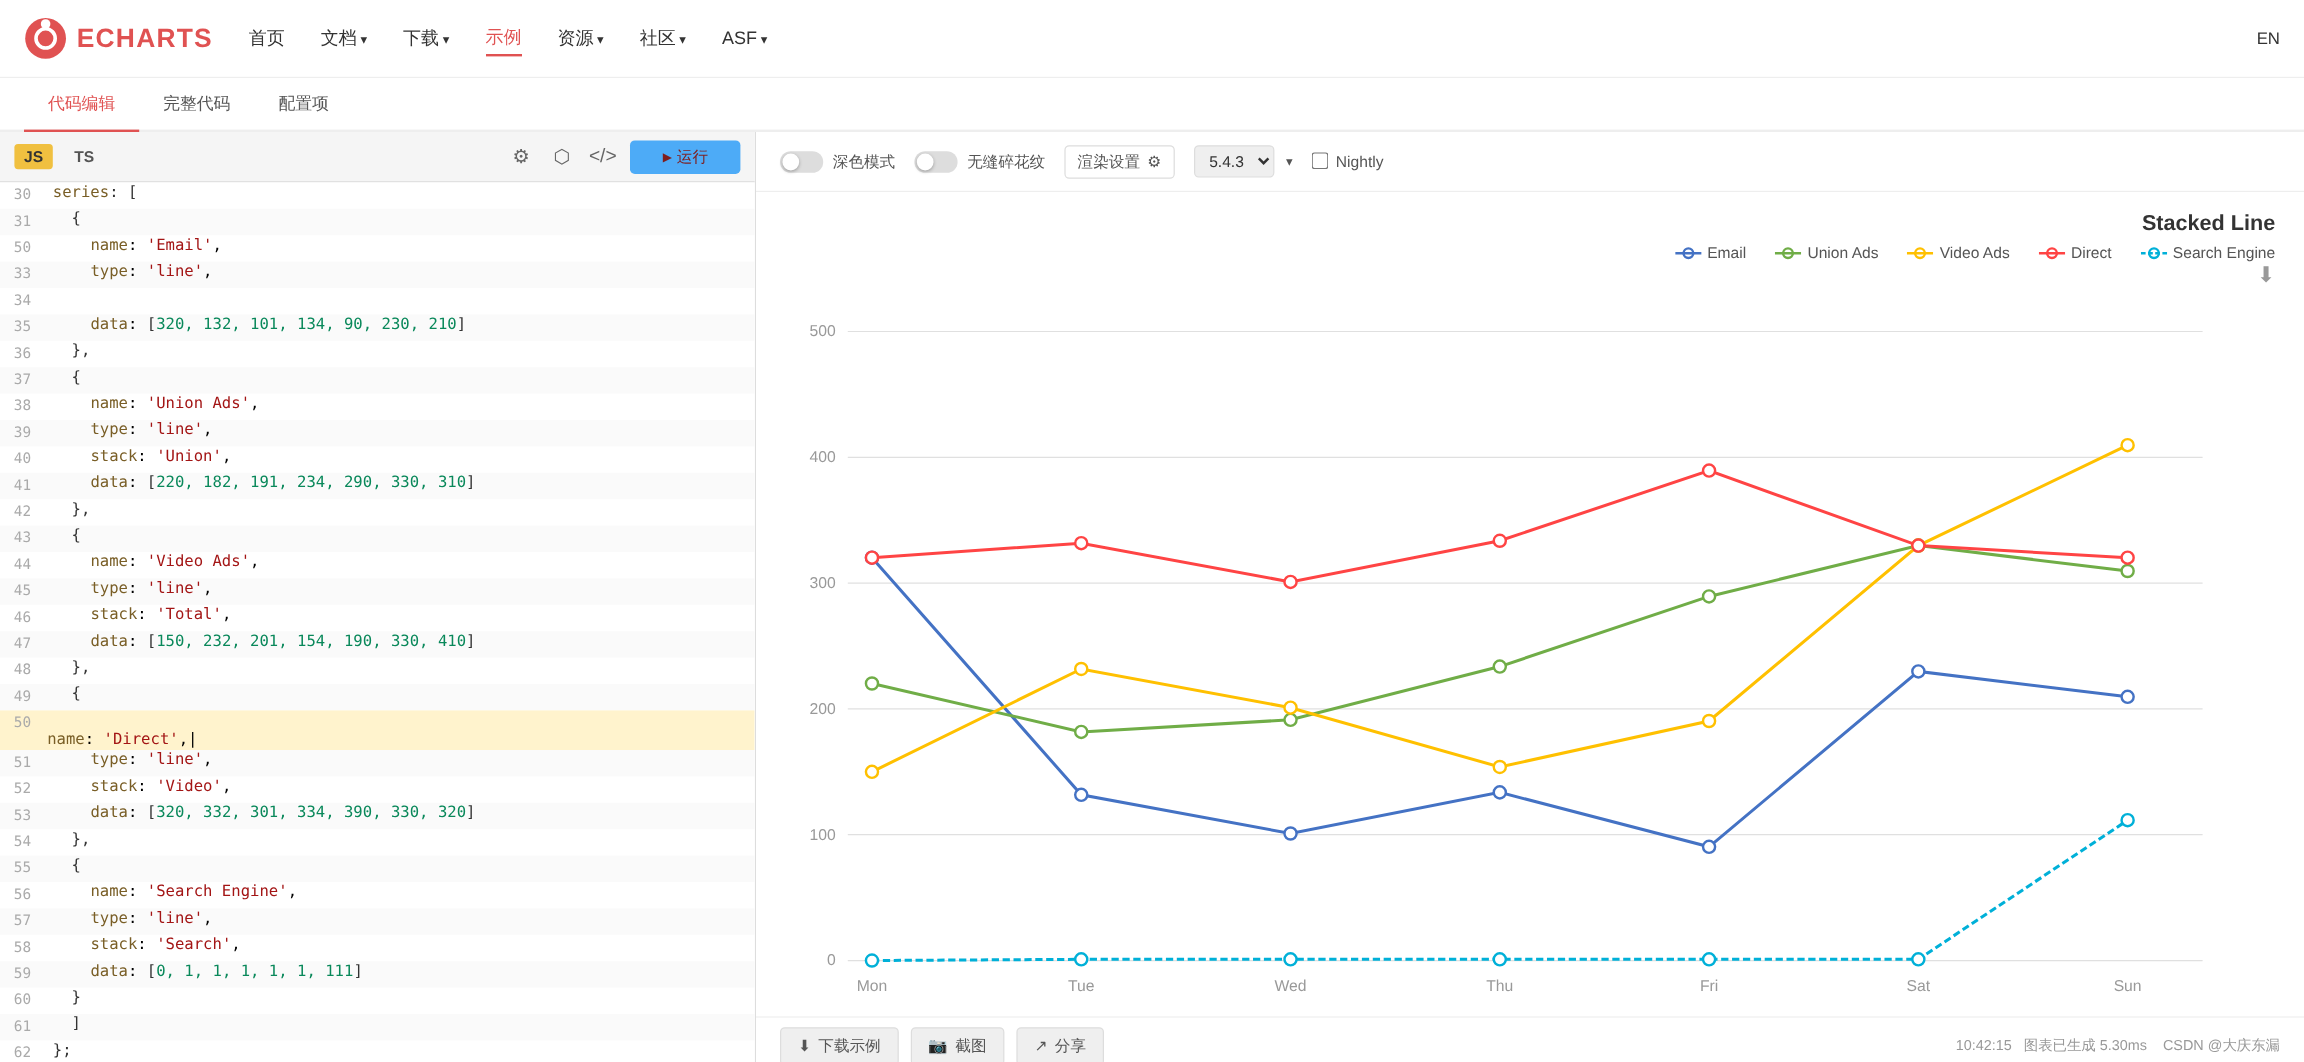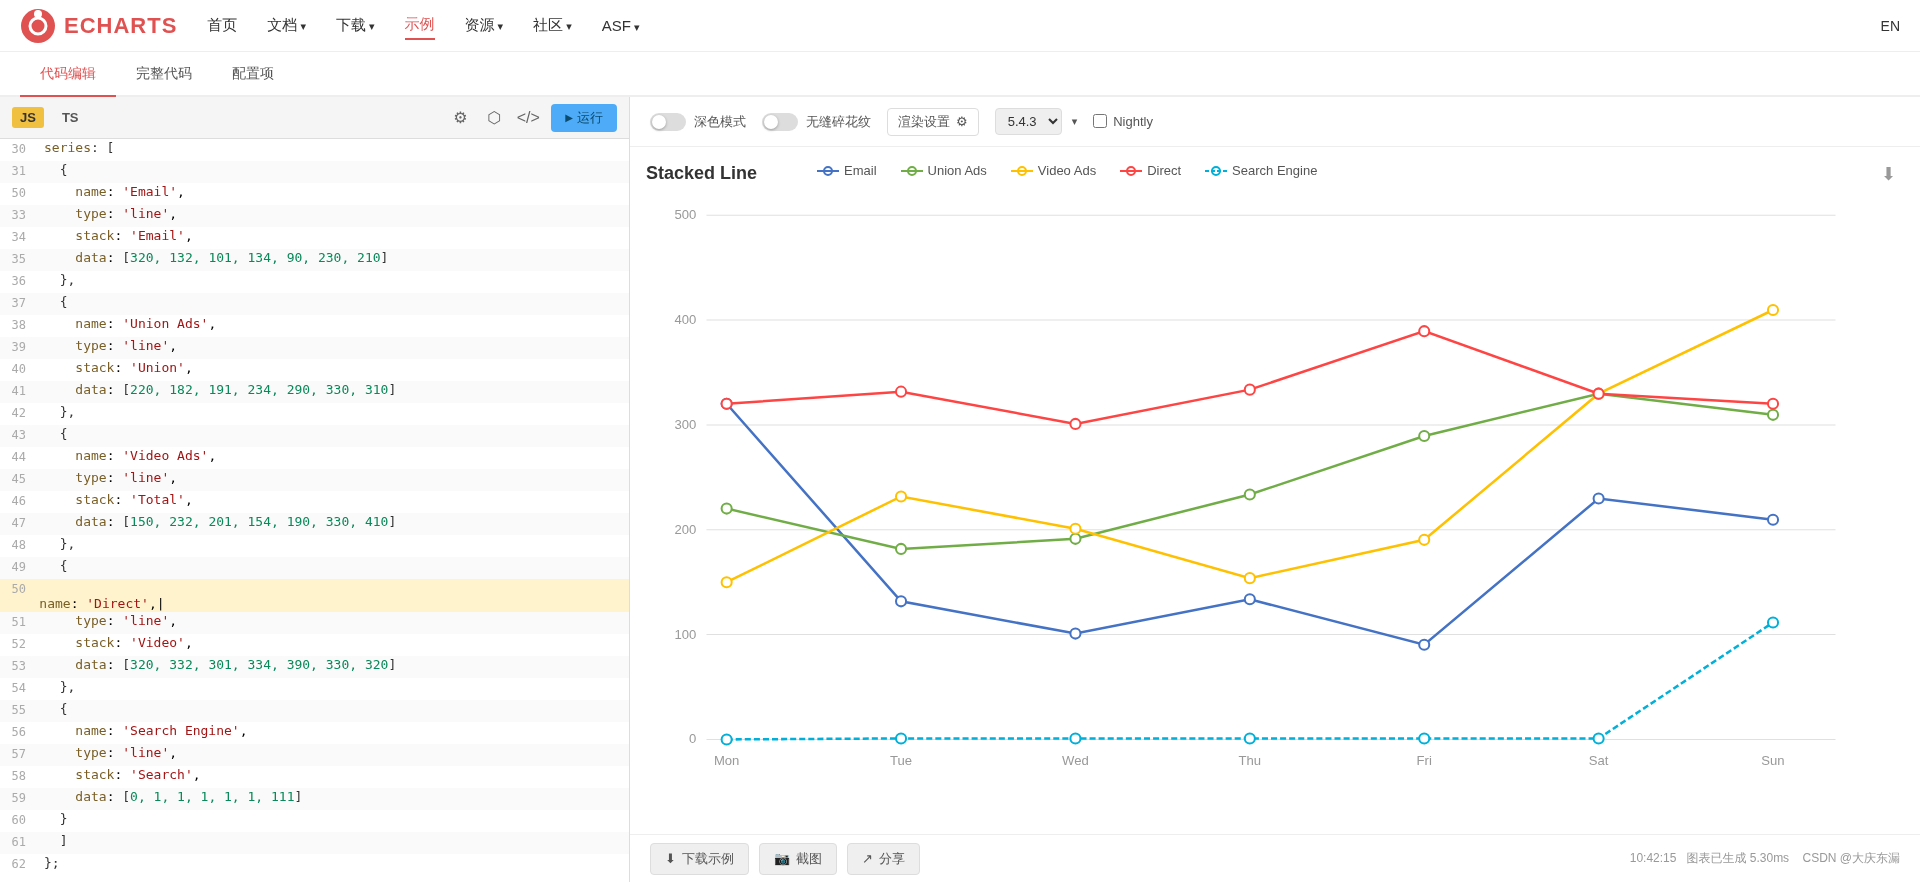--- a/index.html
+++ b/index.html
@@ -1,20 +1,20 @@
 <!DOCTYPE html>
 <html><head>
   <meta charset="utf-8">
   <style>
     * { box-sizing: border-box; margin: 0; padding: 0; }
     body { font-family: 'Arial', sans-serif; background: #fff; width: 1920px; height: 885px; overflow: hidden; }
 
     
     .top-nav {
-      display: flex; align-items: center; height: 52px; background: #fff;
+      display: flex; align-items: center; height: 65px; background: #fff;
       border-bottom: 1px solid #eee; padding: 0 20px; gap: 30px;
     }
     .logo { display: flex; align-items: center; gap: 8px; }
     .logo-icon { width: 36px; height: 36px; }
     .logo-text { font-size: 22px; font-weight: bold; color: #e05252; letter-spacing: 1px; }
     .nav-item { font-size: 15px; color: #333; cursor: pointer; padding: 4px 0; }
     .nav-item.active { color: #e05252; border-bottom: 2px solid #e05252; }
     .nav-item.dropdown::after { content: ' ▾'; font-size: 11px; }
     .nav-right { margin-left: auto; font-size: 14px; color: #333; }
 
@@ -39,22 +39,22 @@
       border-bottom: 1px solid #ddd; padding: 0 12px; gap: 10px;
     }
     .lang-tab {
       font-size: 13px; font-weight: bold; padding: 3px 8px; border-radius: 3px; cursor: pointer;
     }
     .lang-tab.js { background: #f0c040; color: #333; }
     .lang-tab.ts { color: #555; }
     .toolbar-icons { margin-left: auto; display: flex; gap: 12px; align-items: center; }
     .toolbar-icon { width: 22px; height: 22px; display: flex; align-items: center; justify-content: center; cursor: pointer; color: #666; font-size: 16px; }
     .run-btn {
-      background: #4dabf7; color: #0c4a6e; border: none; border-radius: 4px;
-      padding: 5px 14px; font-size: 13px; cursor: pointer; display: flex; align-items: center; gap: 4px;
+      background: #4dabf7; color: #7f1d1d; border: none; border-radius: 4px;
+      padding: 5px 27px; font-size: 13px; cursor: pointer; display: flex; align-items: center; gap: 4px;
     }
     .run-btn::before { content: '▶'; font-size: 10px; }
 
     
     .code-area { flex: 1; overflow-y: auto; background: #fff; font-family: 'Consolas', monospace; font-size: 13px; }
     .code-line { display: flex; min-height: 22px; align-items: flex-start; padding: 1px 0; }
     .code-line:nth-child(even) { background: #fafafa; }
     .line-num { width: 36px; text-align: right; padding-right: 10px; color: #aaa; font-size: 12px; flex-shrink: 0; user-select: none; padding-top: 2px; }
     .line-content { flex: 1; padding-left: 8px; white-space: pre; }
     .code-line.highlighted { background: #fff3cd; flex-direction: column; }
@@ -166,21 +166,20 @@
       <div class="code-line">
         <span class="line-num">50</span>
         <span class="line-content">    <span class="c-prop">name</span>: <span class="c-str">'Email'</span>,</span>
       </div>
       <div class="code-line">
         <span class="line-num">33</span>
         <span class="line-content">    <span class="c-prop">type</span>: <span class="c-str">'line'</span>,</span>
       </div>
       <div class="code-line">
         <span class="line-num">34</span>
-        <span class="line-content">    <span class="c-prop">stack</span>: <span class="c-str">'Email'</span>,</span>
       </div>
       <div class="code-line">
         <span class="line-num">35</span>
         <span class="line-content">    <span class="c-prop">data</span>: <span class="c-bracket">[</span><span class="c-num">320, 132, 101, 134, 90, 230, 210</span><span class="c-bracket">]</span></span>
       </div>
       <div class="code-line">
         <span class="line-num">36</span>
         <span class="line-content">  <span class="c-bracket">},</span></span>
       </div>
       <div class="code-line">
@@ -311,21 +310,21 @@
         <option>5.4.1</option>
       </select>
       <span style="margin-left:-6px;font-size:11px;color:#555;">▾</span>
       <div class="nightly-wrap">
         <input type="checkbox" class="nightly-cb" style="">
         <span>Nightly</span>
       </div>
     </div>
 
     <div class="chart-content">
-      <div style="display:flex; align-items:flex-start; justify-content:space-between; margin-bottom:2px;">
+      <div style="display:flex; align-items:flex-end; justify-content:space-between; margin-bottom:13px;flex-direction:column;">
         <span class="chart-title">Stacked Line</span>
         <div style="display:flex; align-items:center; gap:24px; flex:1; margin-left:60px; flex-wrap:wrap;">
           <div class="legend-item">
             <svg width="22" height="14">
                 <line x1="0" y1="7" x2="22" y2="7" stroke="#4472c4" stroke-width="2"></line>
                 <circle cx="11" cy="7" r="4" fill="none" stroke="#4472c4" stroke-width="2"></circle>
               </svg>
             <span>Email</span>
           </div>
           <div class="legend-item">

